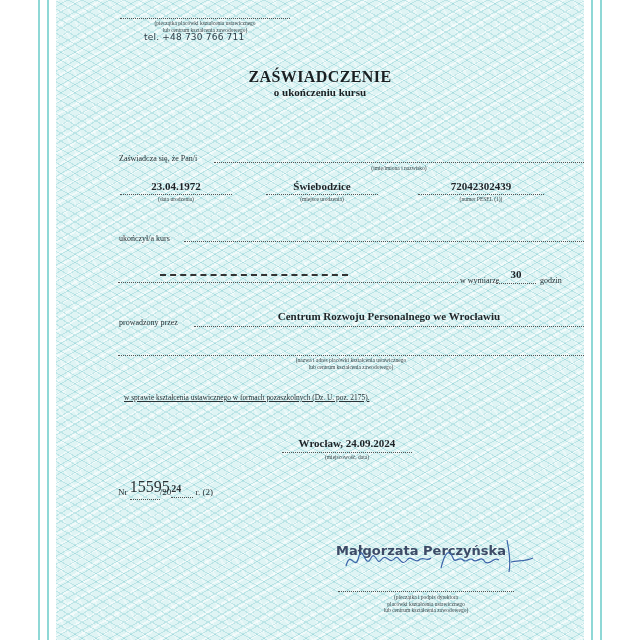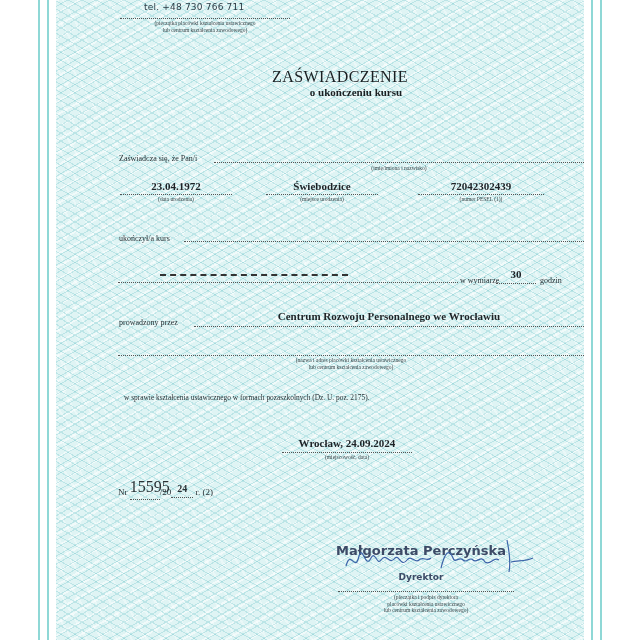--- a/index.html
+++ b/index.html
@@ -13,23 +13,23 @@
         repeating-linear-gradient(-30deg, rgba(120,200,205,0.35) 0 1px, transparent 1px 7px),
         repeating-linear-gradient(150deg, rgba(255,255,255,0.55) 0 2px, transparent 2px 11px),
         repeating-linear-gradient(60deg, rgba(255,255,255,0.35) 0 2px, transparent 2px 13px);
     }
     .abs { position:absolute; }
     .center { text-align:center; }
     .dots { border-bottom:1px dotted #555; }
     .tiny { font-size:5.5px; color:#3a4448; line-height:6.5px; }
     .small { font-size:8px; color:#2a3236; }
     .bold-val { font-weight:bold; font-size:11px; color:#1d2226; }
-    .phone { font-family:"DejaVu Sans", sans-serif; font-size:9px; color:#2b3a44; letter-spacing:0.2px; }
-    .title { font-weight:normal; font-size:16px; letter-spacing:0.4px; color:#1a1f22;padding-left:20px; }
-    .subtitle { font-weight:bold; font-size:11px; color:#1a1f22;padding-left:36px; }
+    .phone { font-family:"DejaVu Sans", sans-serif; font-size:9px; color:#2b3a44; letter-spacing:0.2px;margin-top:30px; }
+    .title { font-weight:bold; font-size:16px; letter-spacing:0.4px; color:#1a1f22; }
+    .subtitle { font-weight:bold; font-size:11px; color:#1a1f22; }
     .sig-name { font-family:"DejaVu Sans", sans-serif; font-weight:bold; font-size:13px; color:#3c4a66; }
     .sig-role { font-family:"DejaVu Sans", sans-serif; font-weight:bold; font-size:9px; color:#3c4a66; }
     .dash-line { border-bottom:2px dashed #333; height:0; }
   </style>
 </head>
 <body>
 
 <div class="border-line" style="left:38px;"></div>
 <div class="border-line" style="left:47px;"></div>
 <div class="border-line" style="left:591px;"></div>
@@ -77,37 +77,36 @@
   <div class="abs dots" style="left:138px; top:326px; width:390px;"></div>
   <div class="abs center bold-val" style="left:138px; top:310px; width:390px;">Centrum Rozwoju Personalnego we Wrocławiu</div>
 
   <div class="abs dots" style="left:62px; top:355px; width:466px;"></div>
   <div class="abs center tiny" style="left:62px; top:357px; width:466px;">
     <div>(nazwa i adres placówki kształcenia ustawicznego</div>
     <div>lub centrum kształcenia zawodowego)</div>
   </div>
 
   <div class="abs" style="left:60px; top:393px; width:470px; font-size:7.4px; line-height:10px; color:#2a3236;">
-    <div style="padding-left:8px;">w sprawie kształcenia ustawicznego w formach pozaszkolnych (Dz. U. poz. 2175).</div>
+    <div style="padding-left:8px;text-decoration:underline;">w sprawie kształcenia ustawicznego w formach pozaszkolnych (Dz. U. poz. 2175).</div>
   </div>
 
   <div class="abs dots" style="left:226px; top:452px; width:130px;"></div>
   <div class="abs center bold-val" style="left:226px; top:437px; width:130px;">Wrocław, 24.09.2024</div>
   <div class="abs center tiny" style="left:226px; top:454px; width:130px;">(miejscowość, data)</div>
 
   <div class="abs" style="left:62px; top:481px; font-size:9px; color:#2a3236; white-space:nowrap;">
     <span>Nr</span>
-    <span class="dots" style="display:inline-block; width:30px; position:relative; text-align:center;"><span style="position:relative; top:-3px; font-size:16px; font-weight:normal;">15595</span></span><span>/20</span><span class="dots" style="display:inline-block; width:22px; text-align:center;"><span style="position:relative; top:-3px; font-size:10px; font-weight:bold;">24</span></span>
+    <span class="dots" style="display:inline-block; width:30px; position:relative; text-align:center;"><span style="position:relative; top:-3px; font-size:16px; font-weight:normal;">15595</span></span><span>/20</span><span class="dots" style="display:inline-block; width:22px; "><span style="position:relative; top:-3px; font-size:10px; font-weight:bold;">24</span></span>
     <span>r. (2)</span>
   </div>
 
   <div class="abs center sig-name" style="left:270px; top:543px; width:190px;">Małgorzata Perczyńska</div>
   <svg class="abs" style="left:285px; top:536px;" width="200" height="44" viewBox="0 0 200 44">
     <path d="M5 30 C10 12, 14 38, 18 20 C22 8, 24 34, 30 22 C34 14, 36 30, 40 24 C46 16, 48 30, 54 22 C58 18, 60 32, 66 24 C70 18, 74 28, 78 24 C82 20, 86 26, 90 22 M100 32 C104 16, 108 12, 112 22 C114 28, 118 20, 122 24 C126 28, 128 20, 132 24 C136 28, 140 18, 144 26 C150 30, 152 20, 158 24 M166 4 C168 14, 170 26, 168 36 M170 26 C176 24, 184 26, 192 22" fill="none" stroke="#3b63a8" stroke-width="1.2"></path>
   </svg>
-  <div class="abs center sig-role" style="left:270px; top:572px; width:190px;">Dyrektor</div>
   <div class="abs dots" style="left:282px; top:591px; width:176px;"></div>
   <div class="abs center tiny" style="left:282px; top:594px; width:176px;">
     <div>(pieczątka i podpis dyrektora</div>
     <div>placówki kształcenia ustawicznego</div>
     <div>lub centrum kształcenia zawodowego)</div>
   </div>
 </div>
 
 </body></html>

